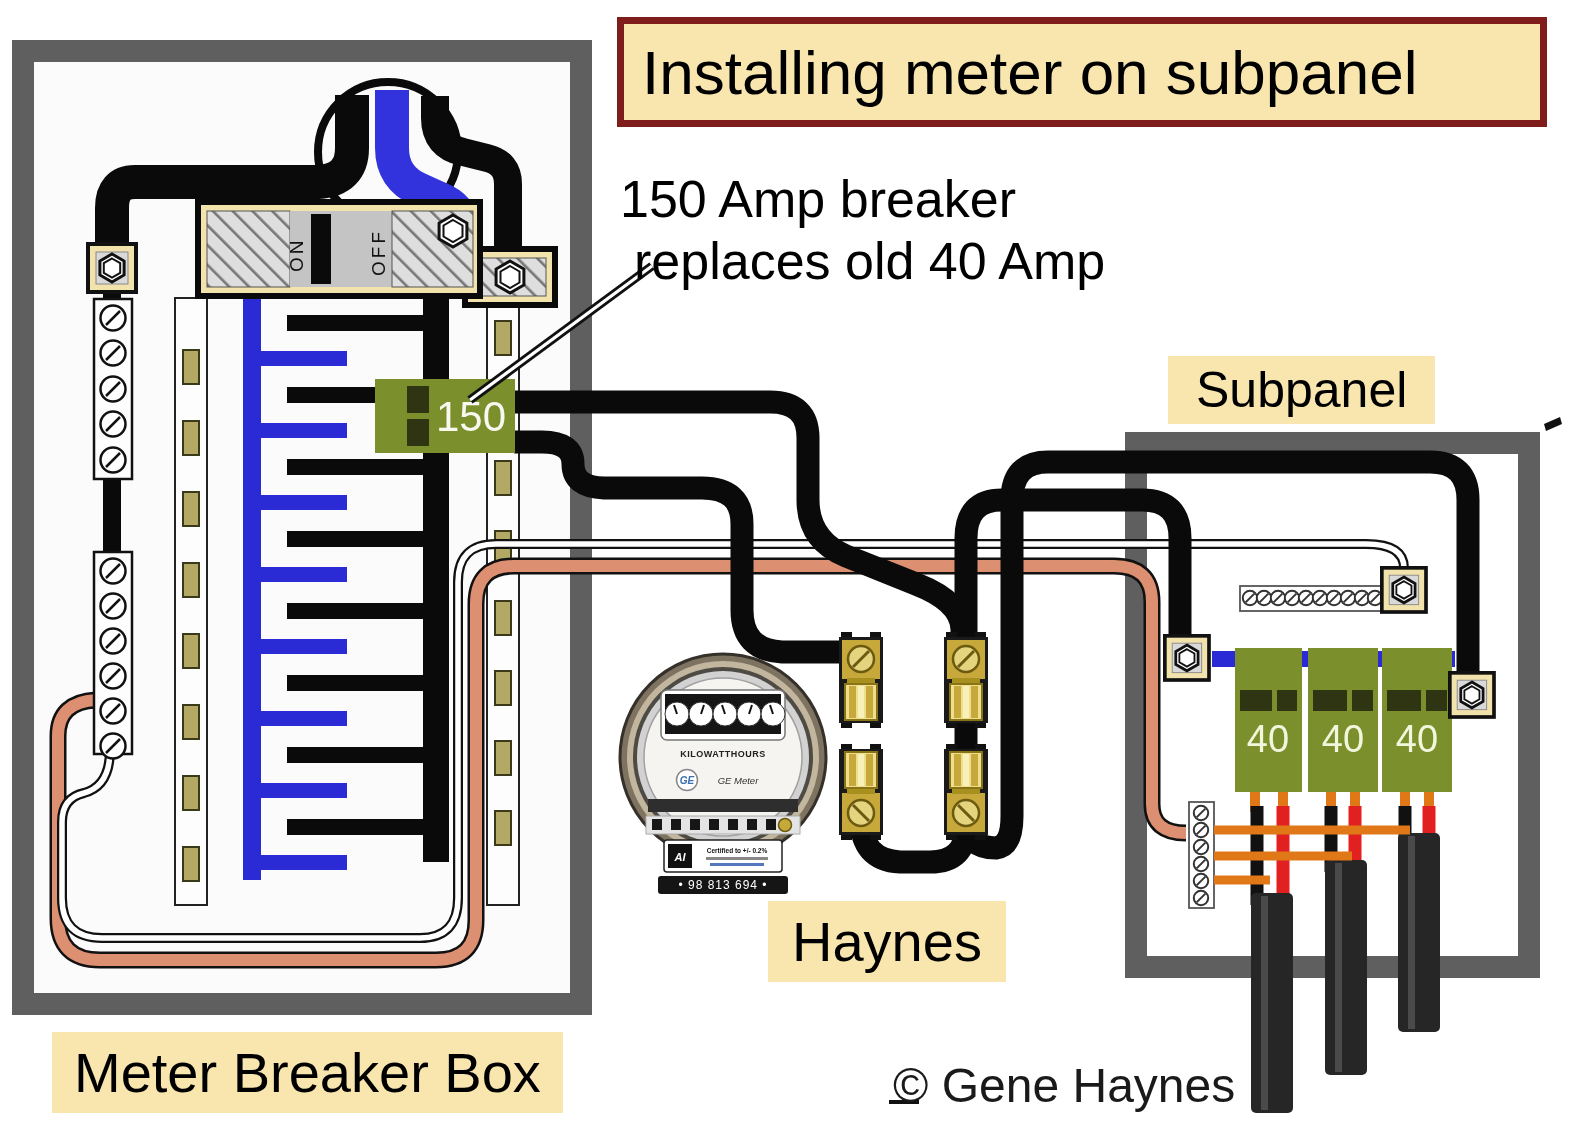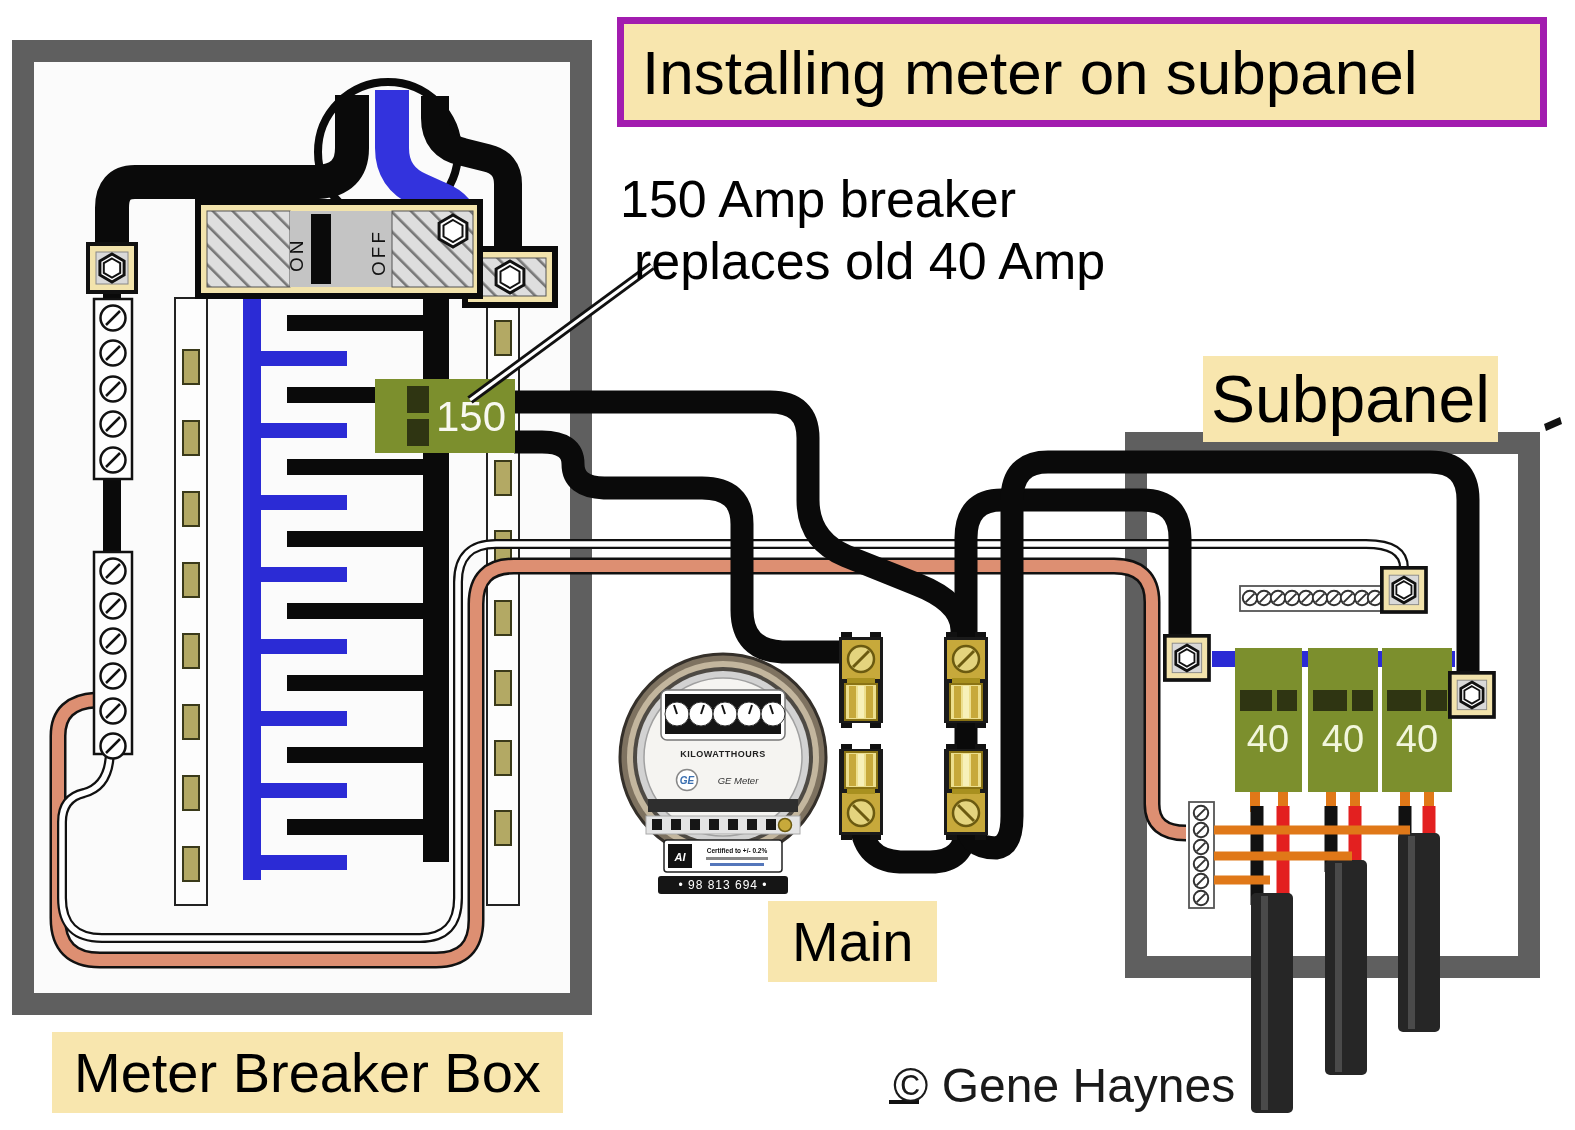--- a/index.html
+++ b/index.html
@@ -1,25 +1,25 @@
 <!DOCTYPE html>
 <html><head>
 <meta charset="utf-8">
 <style>
   html,body{margin:0;padding:0;background:#fff;}
   .stage{position:relative;width:1575px;height:1130px;background:#ffffff;overflow:hidden;
          font-family:"Liberation Sans",sans-serif;}
   .stage svg{position:absolute;left:0;top:0;}
   .tan{background:#F8E6AE;color:#000;}
   .abs{position:absolute;white-space:nowrap;}
-  #title-box{left:617px;top:17px;width:898px;height:96px;border:7px solid #a21caf;
+  #title-box{left:617px;top:17px;width:898px;height:96px;border:7px solid #7f1d1d;
              font-size:62px;display:flex;align-items:center;padding-left:18px;}
   #annotation{left:620px;top:168px;font-size:52px;line-height:1.2;color:#000;}
   #annotation .l2{margin-left:14px;}
-  #label-subpanel{left:1203px;top:356px;font-size:66px;padding:5px 8px;}
+  #label-subpanel{left:1168px;top:356px;font-size:50px;padding:5px 28px;}
   #label-meter{left:768px;top:901px;font-size:56px;padding:8px 24px;}
   #label-mainbox{left:52px;top:1032px;font-size:56px;padding:8px 22px;}
   #copyright{left:893px;top:1058px;font-size:48px;color:#1a1a1a;}
   svg text{font-family:"Liberation Sans",sans-serif;}
 </style>
 </head>
 <body>
 
 <div class="stage">
 
@@ -348,17 +348,17 @@
 </svg>
 
 <div id="title-box" class="abs tan">Installing meter on subpanel</div>
 
 <div id="annotation" class="abs">
   <div>150 Amp breaker</div>
   <div class="l2">replaces old 40 Amp</div>
 </div>
 
 <div id="label-subpanel" class="abs tan">Subpanel</div>
-<div id="label-meter" class="abs tan">Main</div>
+<div id="label-meter" class="abs tan">Haynes</div>
 <div id="label-mainbox" class="abs tan">Meter Breaker Box</div>
 <div id="copyright" class="abs">© Gene Haynes</div>
 
 </div>
 
 </body></html>

